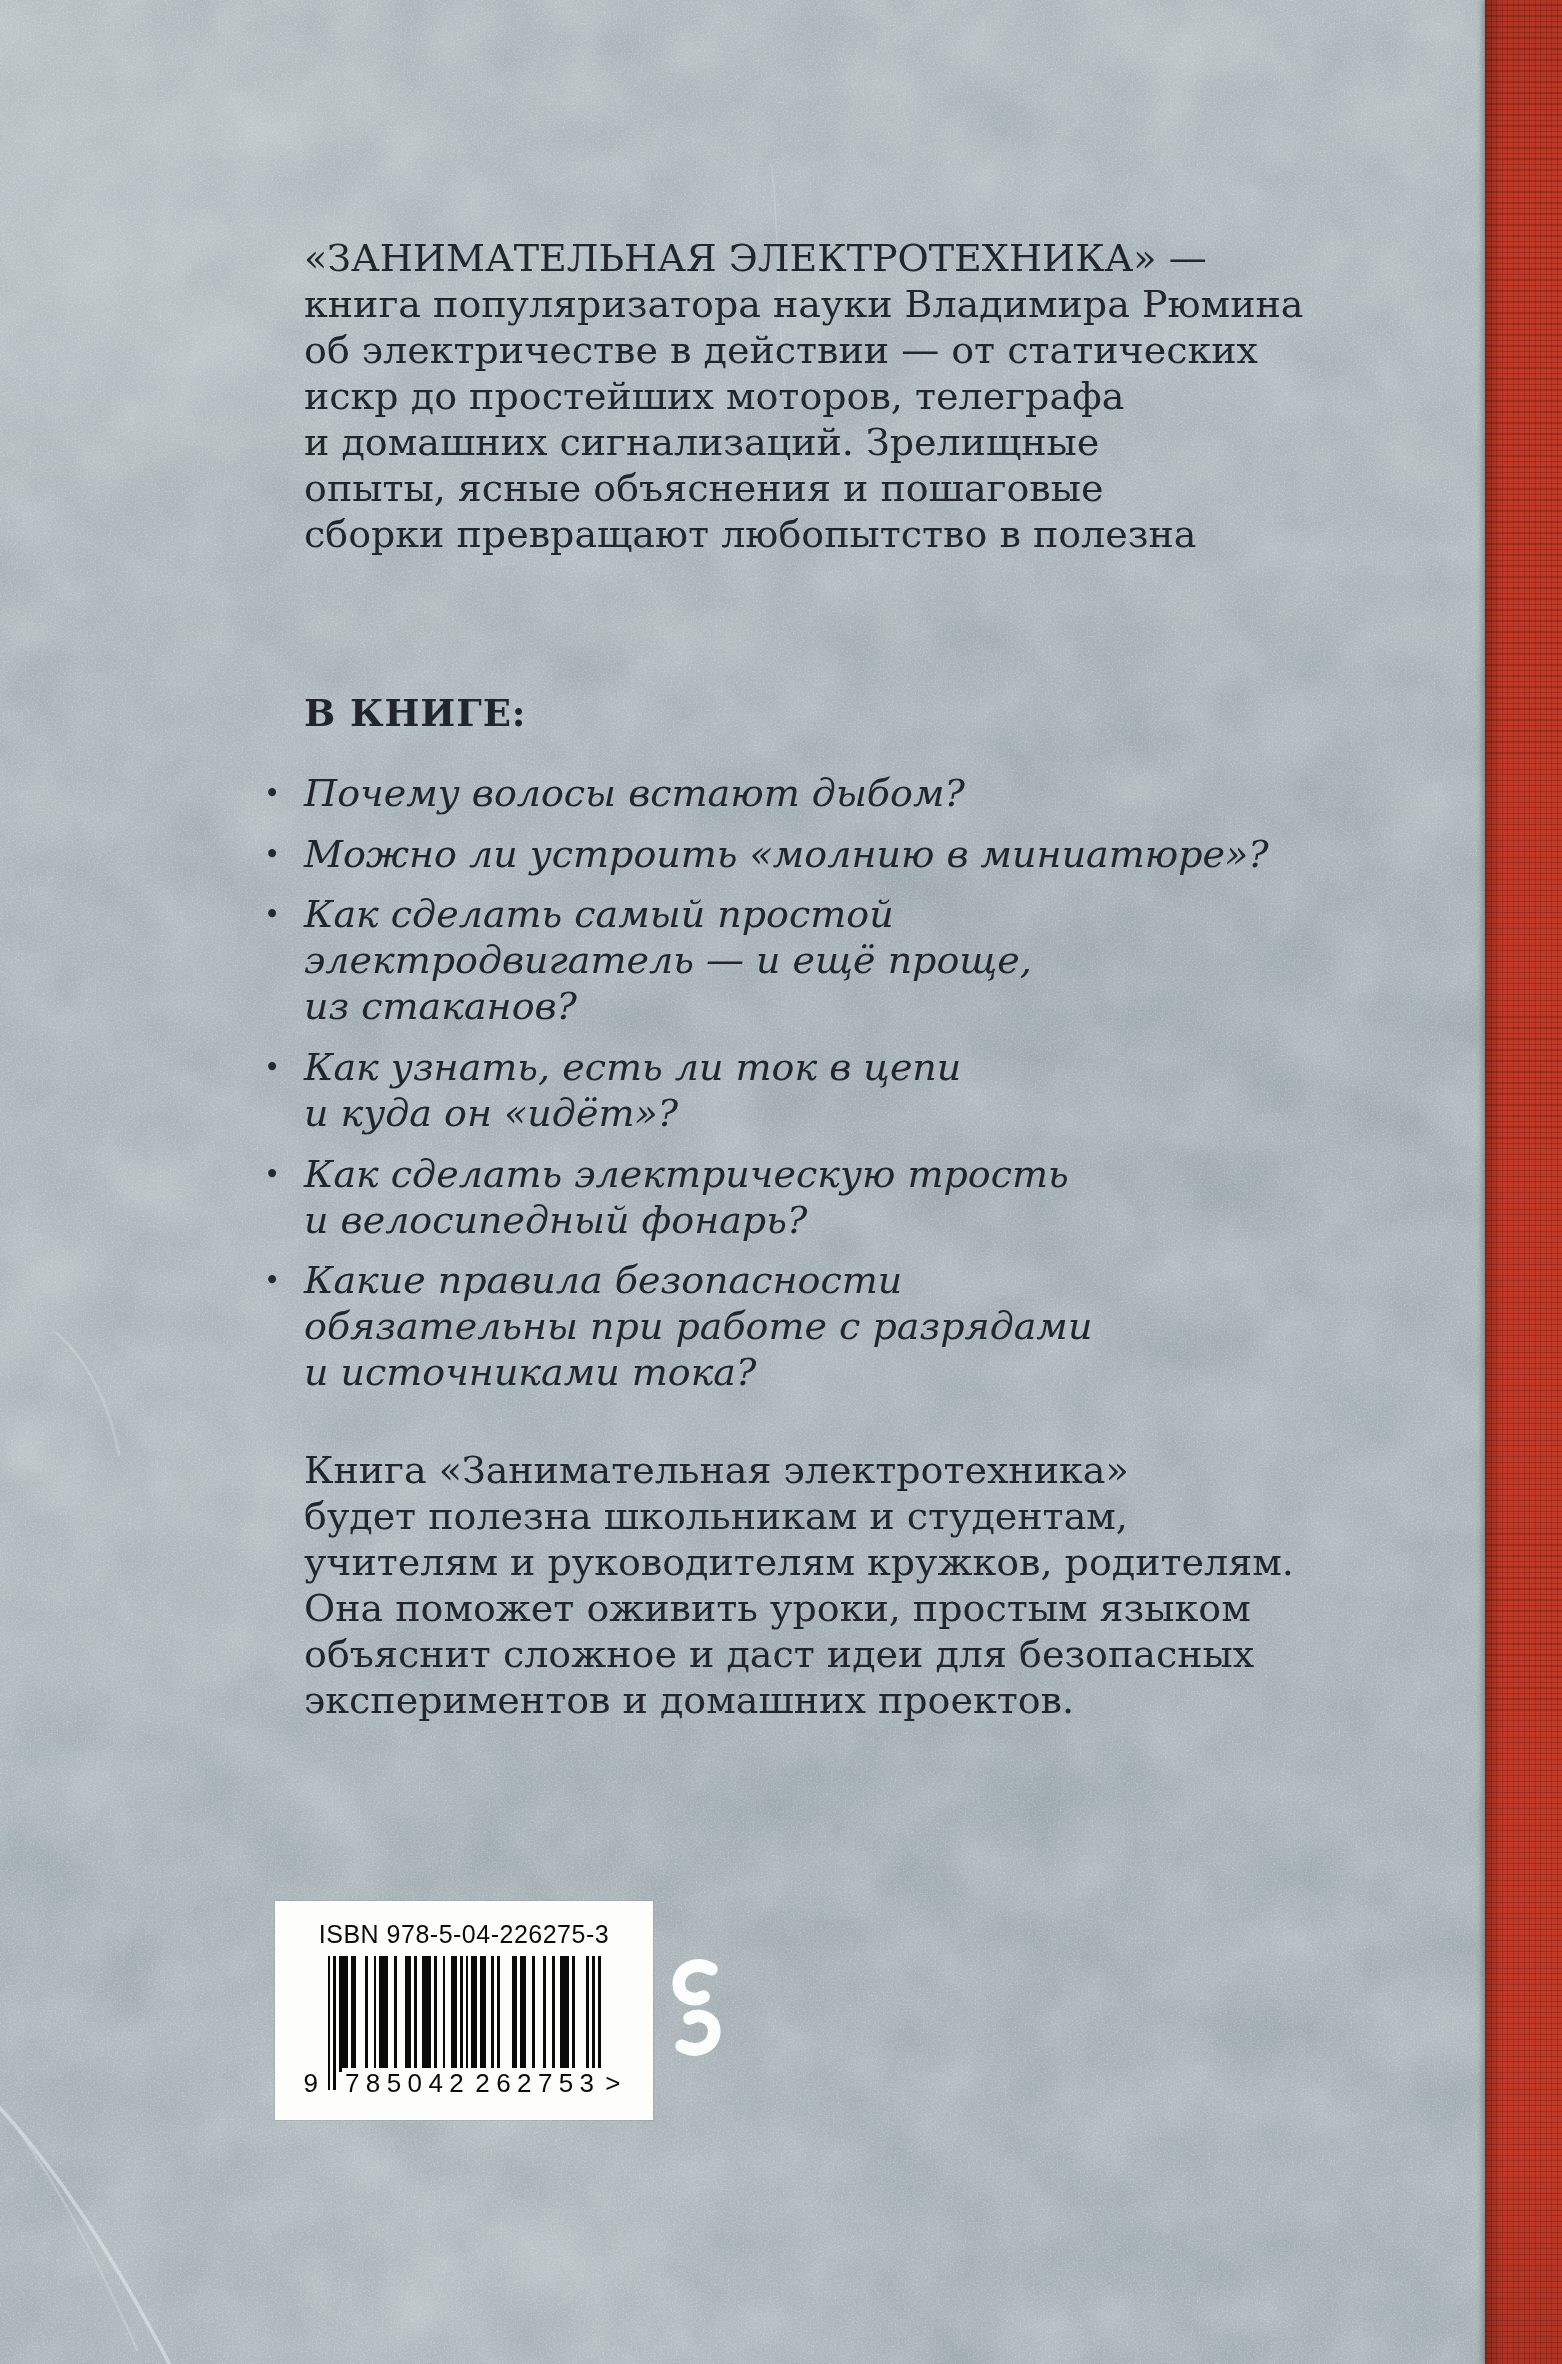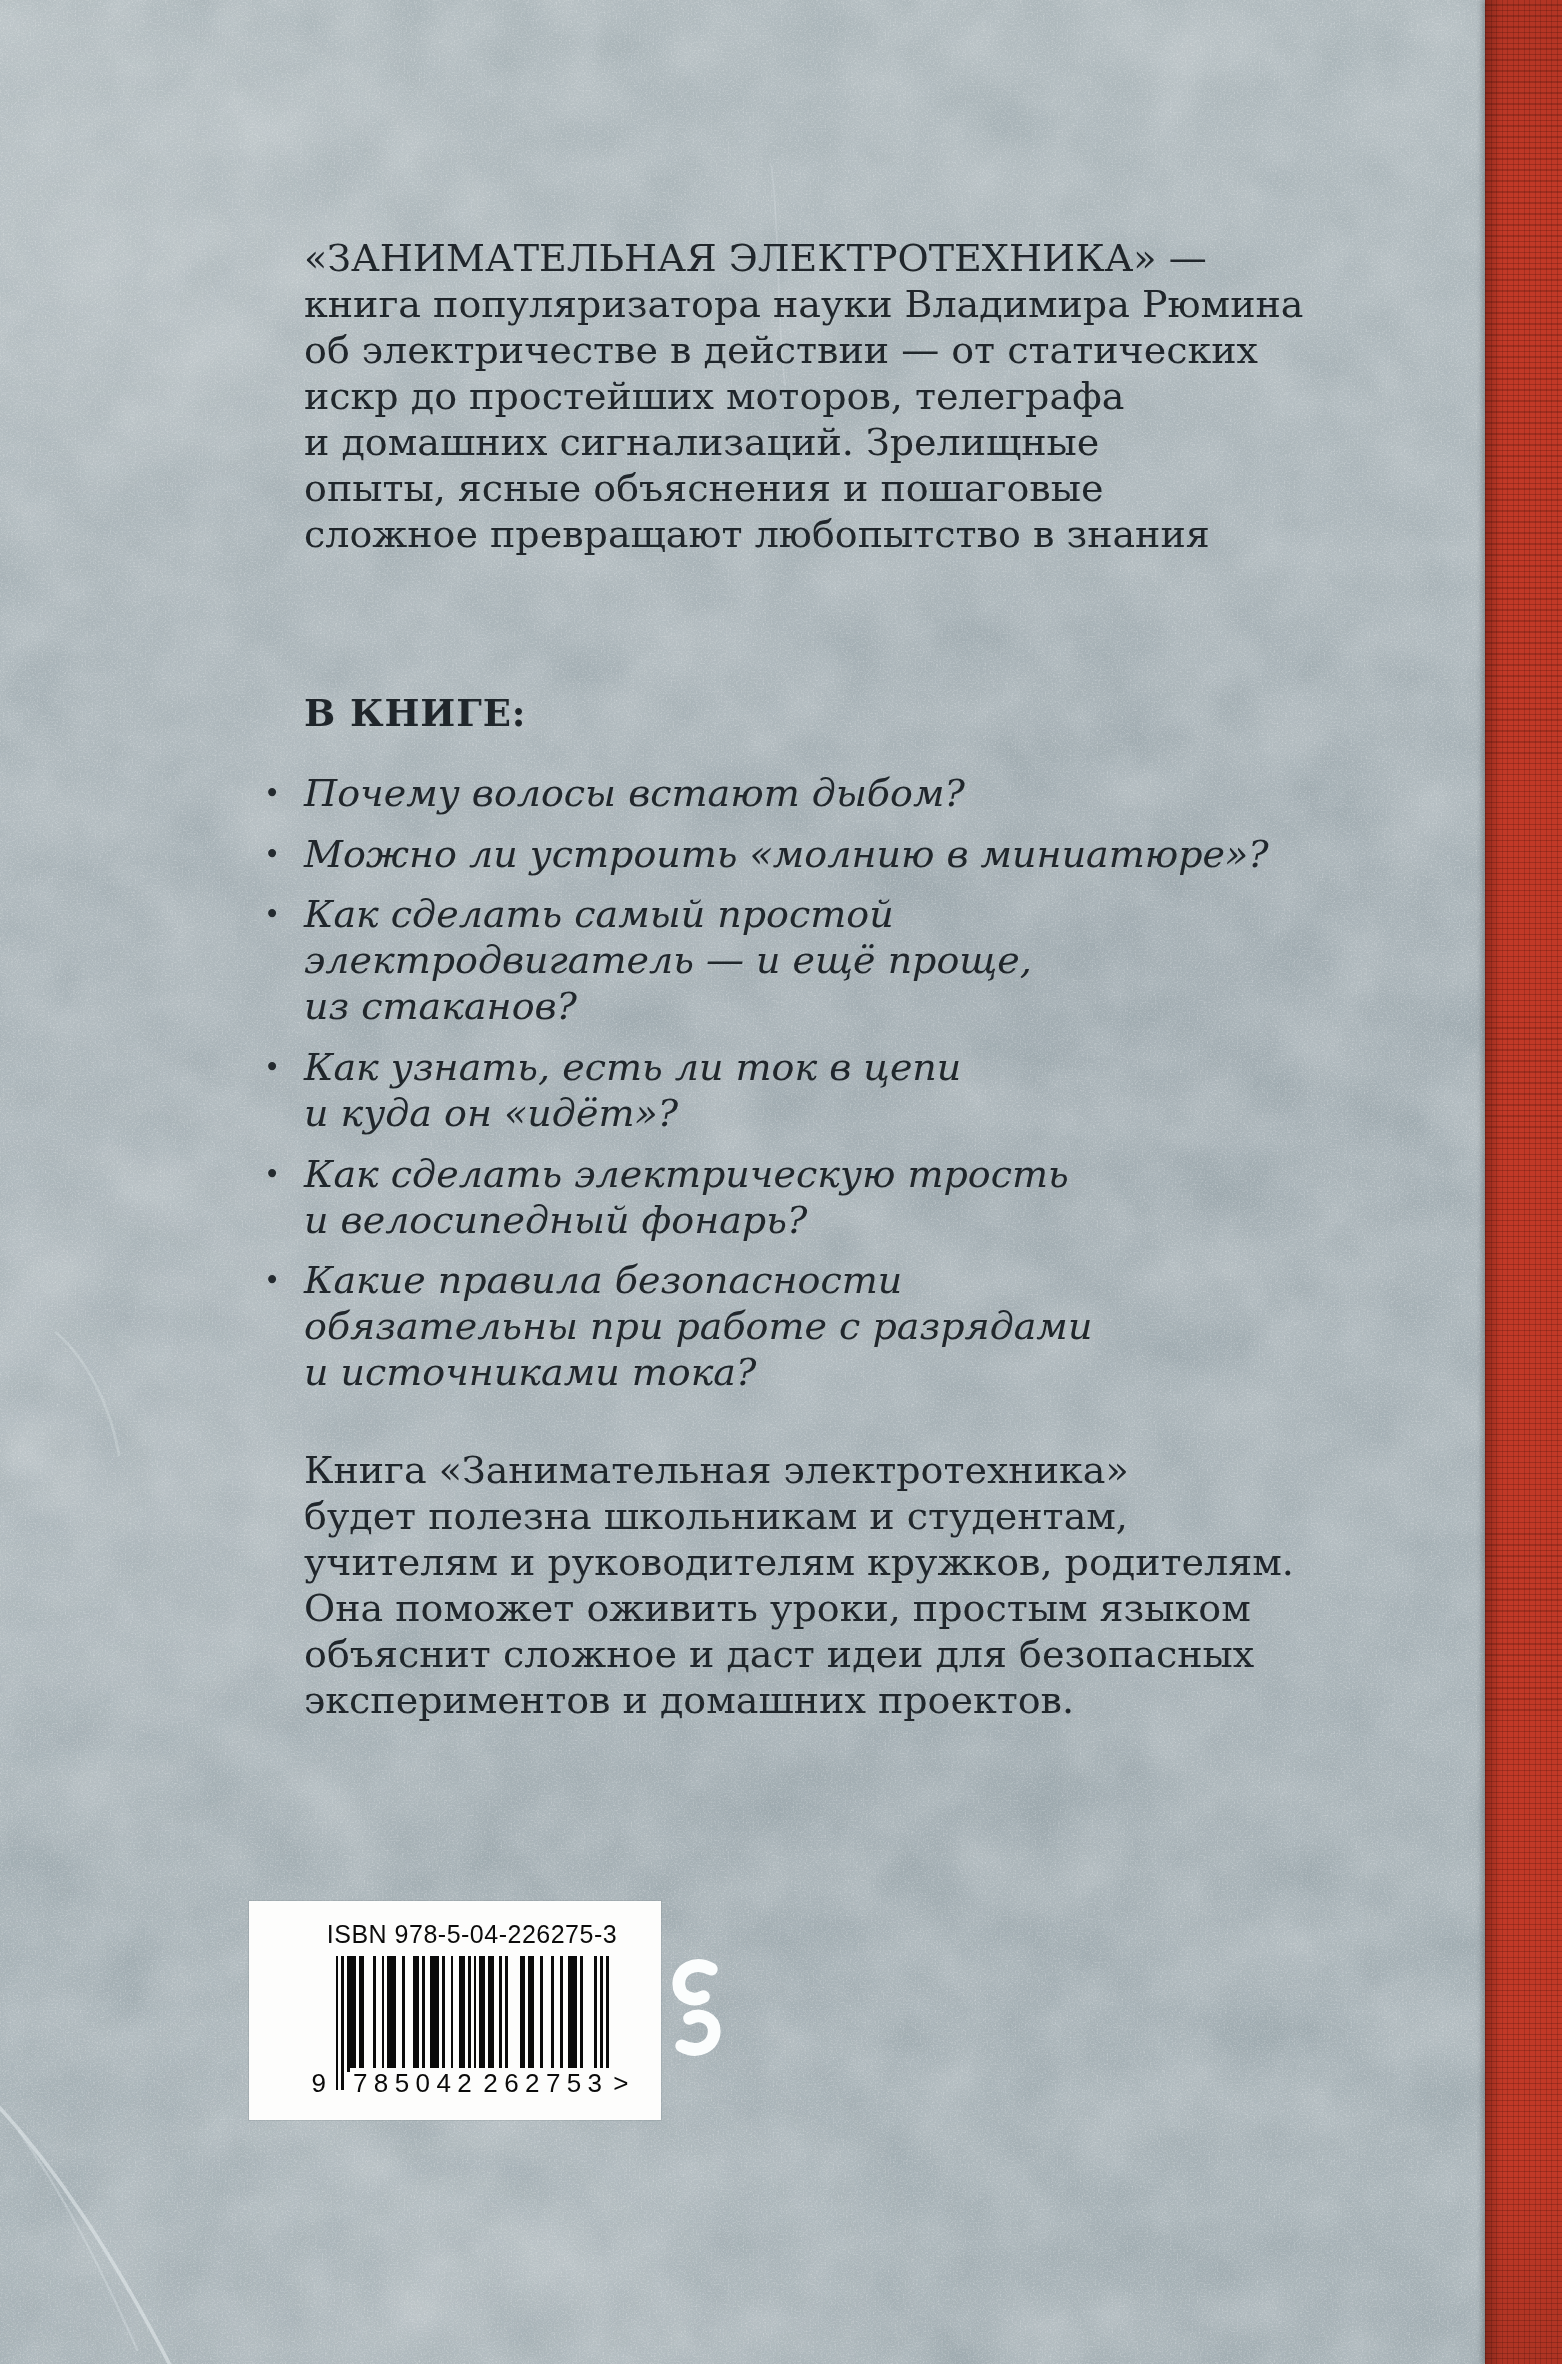--- a/index.html
+++ b/index.html
@@ -34,22 +34,22 @@
   .line{white-space:nowrap;}
   .intro{left:257px;top:235px;font-size:38px;line-height:46px;}
   .heading{left:257px;top:683px;font-size:37px;line-height:61px;font-weight:bold;letter-spacing:0.9px;}
   .bullets{left:264px;top:770px;list-style:none;margin:0;padding:0;font-style:italic;font-size:38px;line-height:46px;}
   .bullets li{display:flex;align-items:flex-start;}
   .bullets li + li{margin-top:14.7px;}
   .bullet-dot{width:40px;flex:0 0 40px;font-style:normal;font-size:27.5px;line-height:46px;color:#242a2f;}
   .outro{left:257px;top:1447px;font-size:38px;line-height:46px;}
   
   .isbn-box{
-    position:absolute;left:249px;top:1901px;width:378px;height:219px;
-    background:#fdfdfc;box-shadow:0 0 0 0.9px rgba(120,130,134,.25);padding-left:34px;
+    position:absolute;left:275px;top:1901px;width:378px;height:219px;
+    background:#fdfdfc;box-shadow:0 0 0 0.9px rgba(120,130,134,.25);
   }
   .isbn-label{
     margin-top:20px;text-align:center;
     font-family:"Liberation Sans","DejaVu Sans",sans-serif;
     font-size:25px;line-height:27.5px;color:#0b0b0b;letter-spacing:0.5px;
   }
   .barcode{position:relative;width:273px;margin:7.3px auto 0;display:flex;align-items:flex-start;}
   .module{width:2.9px;height:116px;}
   .module.bar{background:#0a0a0a;}
   .module.guard.bar{height:134px;}
@@ -99,21 +99,21 @@
 
   <div class="spine"></div>
 
   <div class="text-block intro">
       <div class="line">«ЗАНИМАТЕЛЬНАЯ ЭЛЕКТРОТЕХНИКА» —</div>
       <div class="line">книга популяризатора науки Владимира Рюмина</div>
       <div class="line">об электричестве в действии — от статических</div>
       <div class="line">искр до простейших моторов, телеграфа</div>
       <div class="line">и домашних сигнализаций. Зрелищные</div>
       <div class="line">опыты, ясные объяснения и пошаговые</div>
-      <div class="line">сложное превращают любопытство в знания</div>
+      <div class="line">сборки превращают любопытство в полезна</div>
     </div>
 
   <div class="text-block heading">В КНИГЕ:</div>
 
   <ul class="text-block bullets">
       <li>
         <span class="bullet-dot">•</span>
         <div>
           <div class="line">Почему волосы встают дыбом?</div>
         </div>

